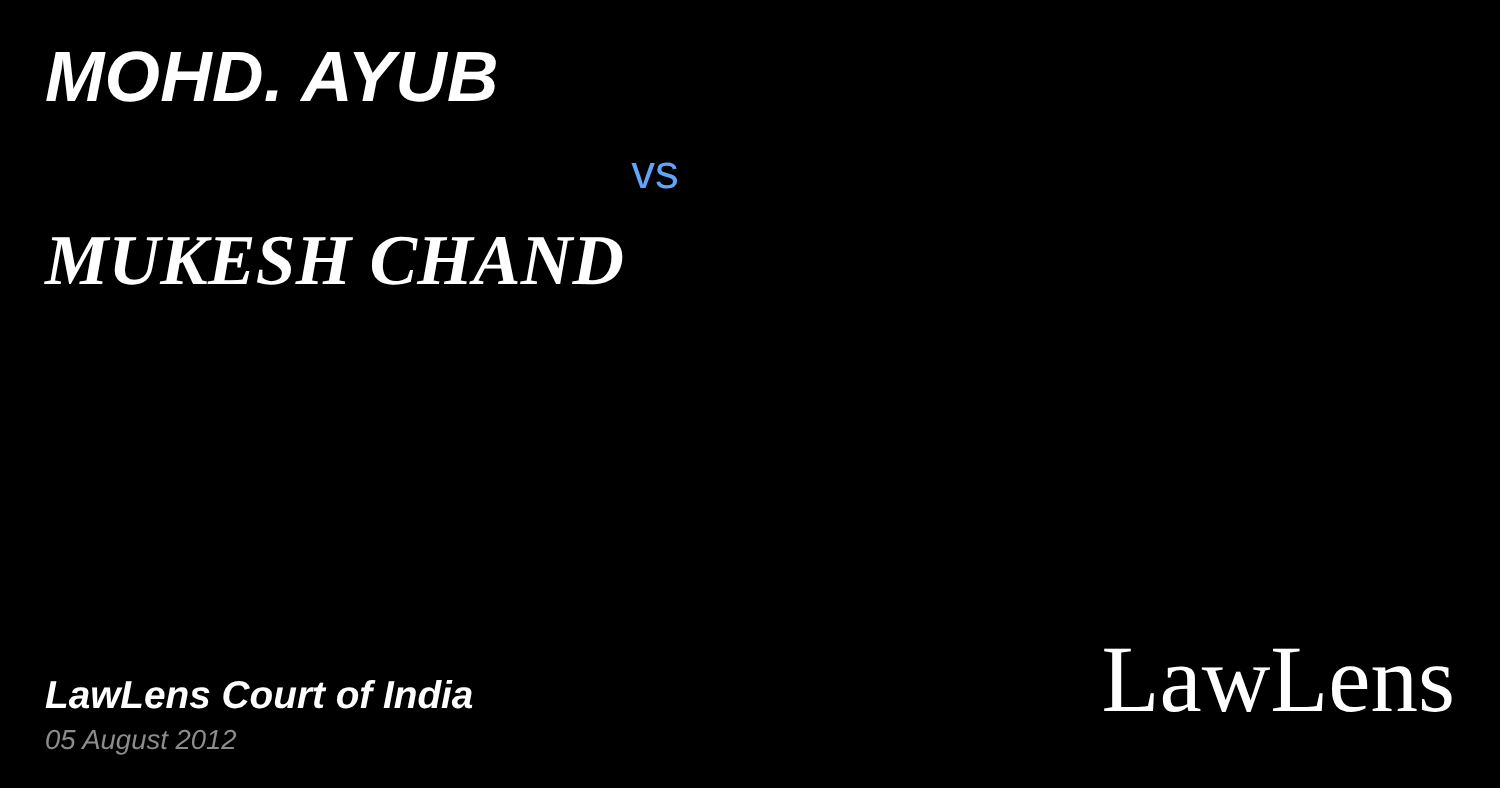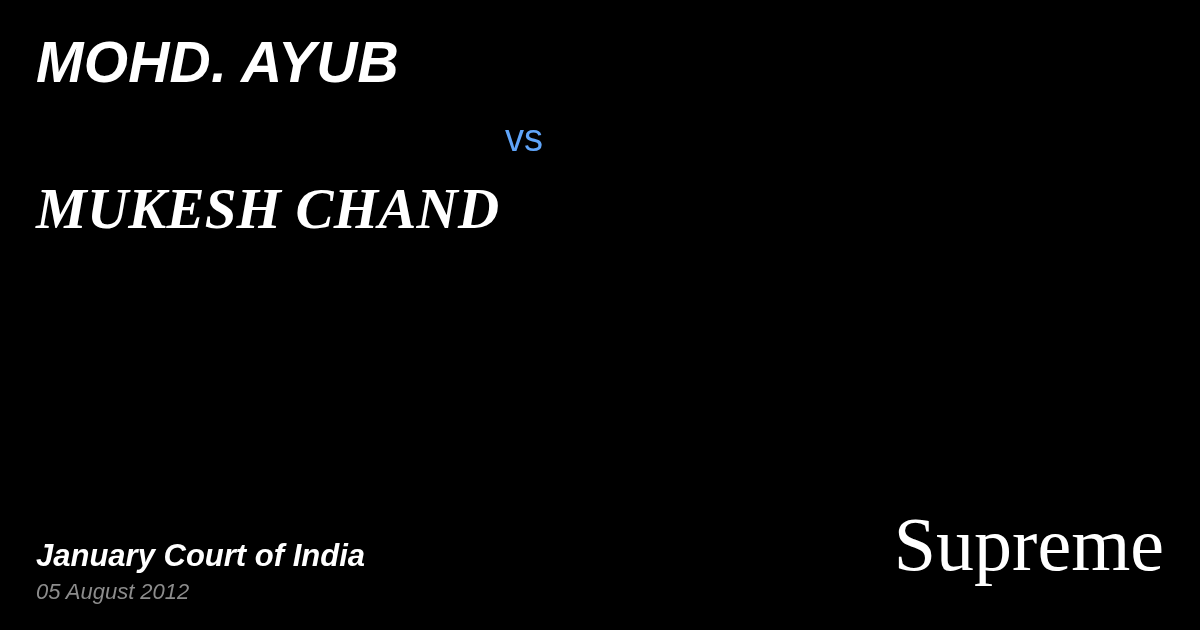--- a/index.html
+++ b/index.html
@@ -117,20 +117,20 @@
   <div class="parties">
     <div class="party-name party-appellant">MOHD. AYUB</div>
 
     <div class="vs-label">vs</div>
 
     <div class="party-name party-respondent">MUKESH CHAND</div>
   </div>
 
   <div class="footer">
     <div class="court-block">
-      <div class="court-name">January Court of India</div>
+      <div class="court-name">LawLens Court of India</div>
       <div class="case-date">05 August 2012</div>
     </div>
 
-    <div class="brand">Supreme</div>
+    <div class="brand">LawLens</div>
   </div>
 
 </div>
 
 </body></html>

